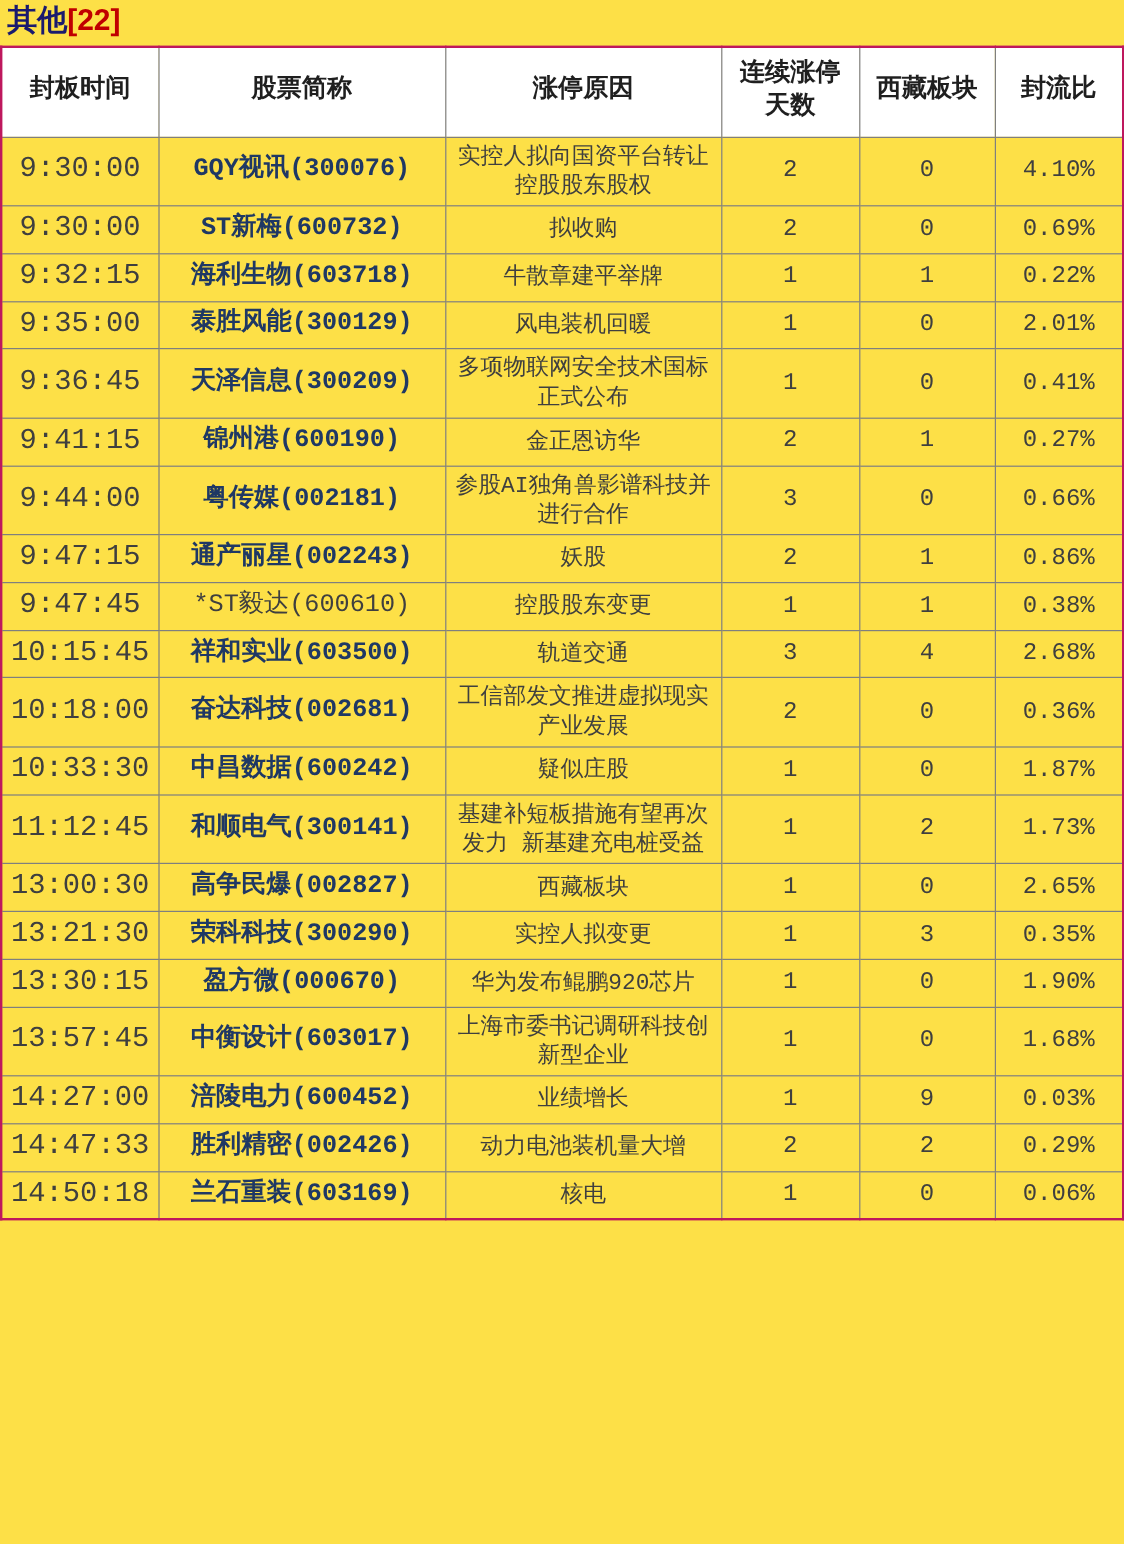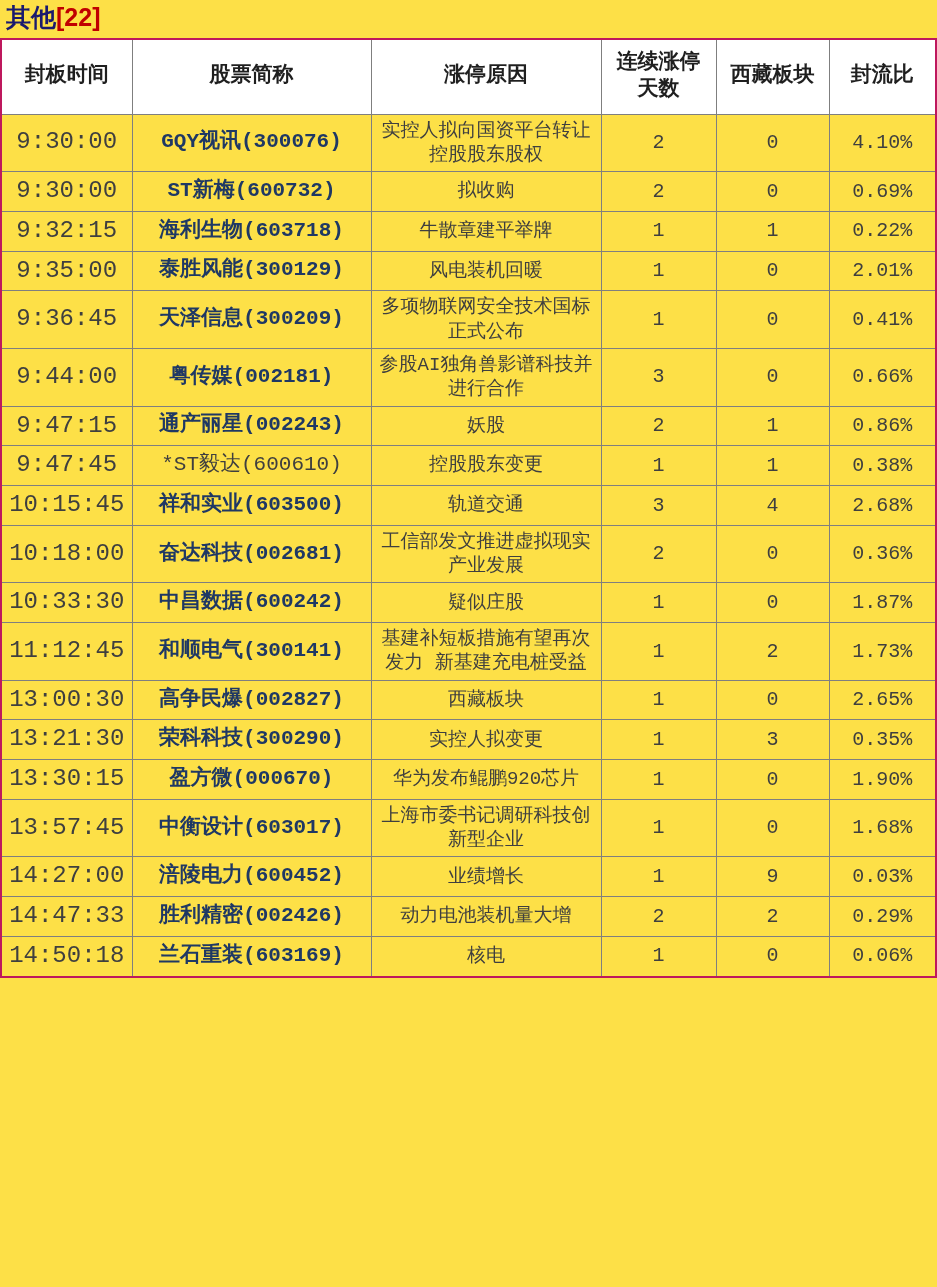--- a/index.html
+++ b/index.html
@@ -149,20 +149,28 @@
         </tr>
         <tr>
           <td class="time">9:36:45</td>
           <td class="name">天泽信息(300209)</td>
           <td class="reason">多项物联网安全技术国标正式公布</td>
           <td class="num">1</td>
           <td class="num">0</td>
           <td class="ratio">0.41%</td>
         </tr>
         <tr>
+          <td class="time">9:41:15</td>
+          <td class="name">锦州港(600190)</td>
+          <td class="reason">金正恩访华</td>
+          <td class="num">2</td>
+          <td class="num">1</td>
+          <td class="ratio">0.27%</td>
+        </tr>
+        <tr>
           <td class="time">9:44:00</td>
           <td class="name">粤传媒(002181)</td>
           <td class="reason">参股AI独角兽影谱科技并进行合作</td>
           <td class="num">3</td>
           <td class="num">0</td>
           <td class="ratio">0.66%</td>
         </tr>
         <tr>
           <td class="time">9:47:15</td>
           <td class="name">通产丽星(002243)</td>

